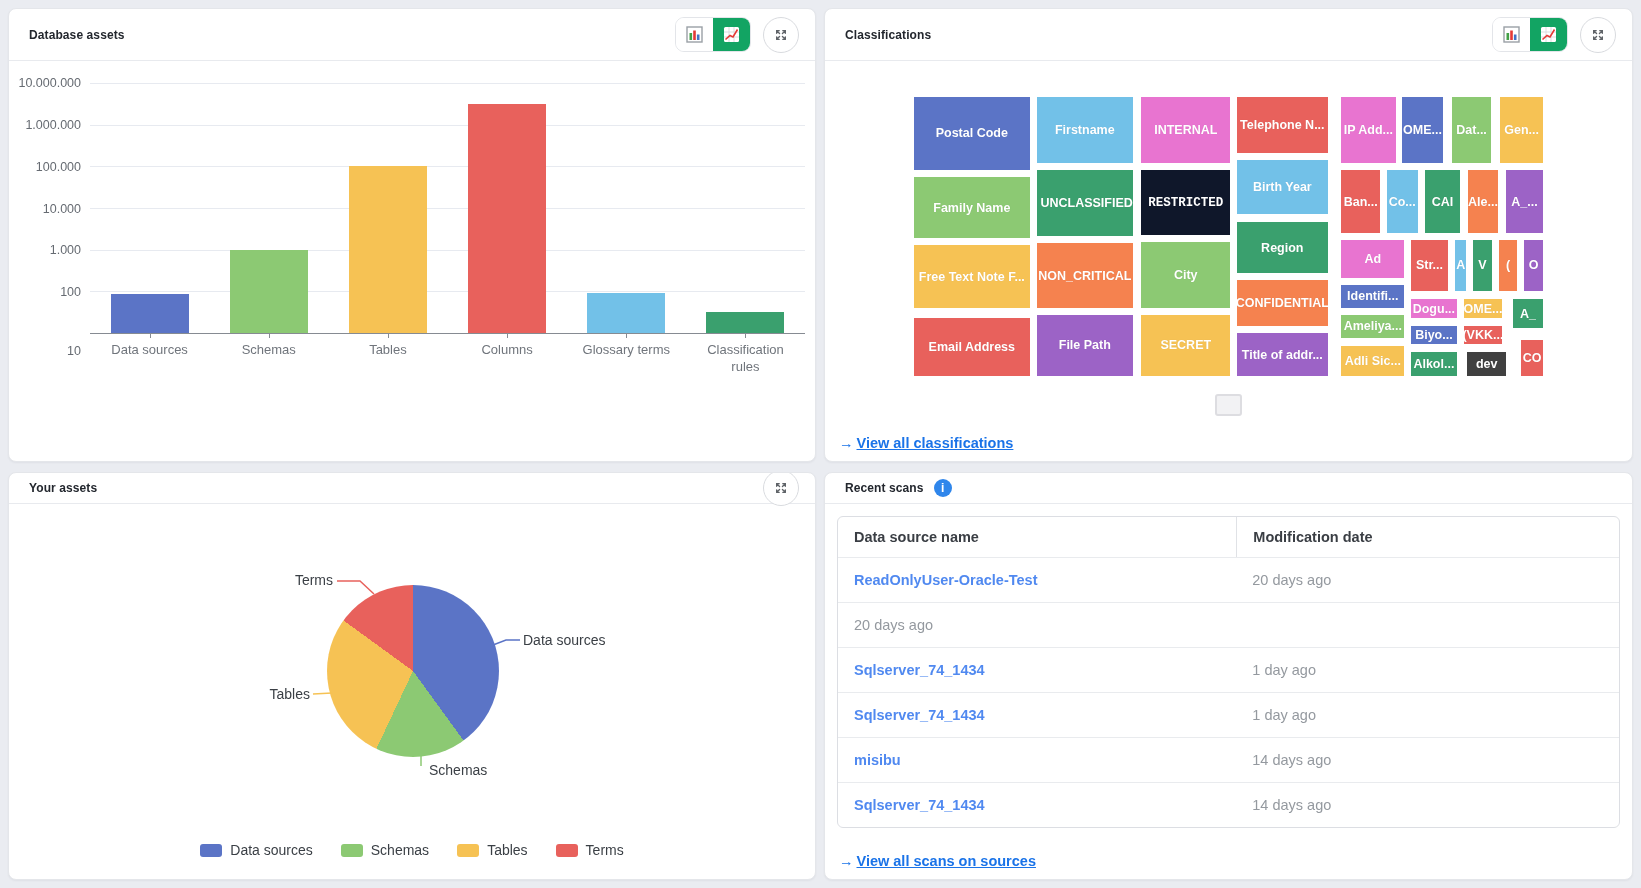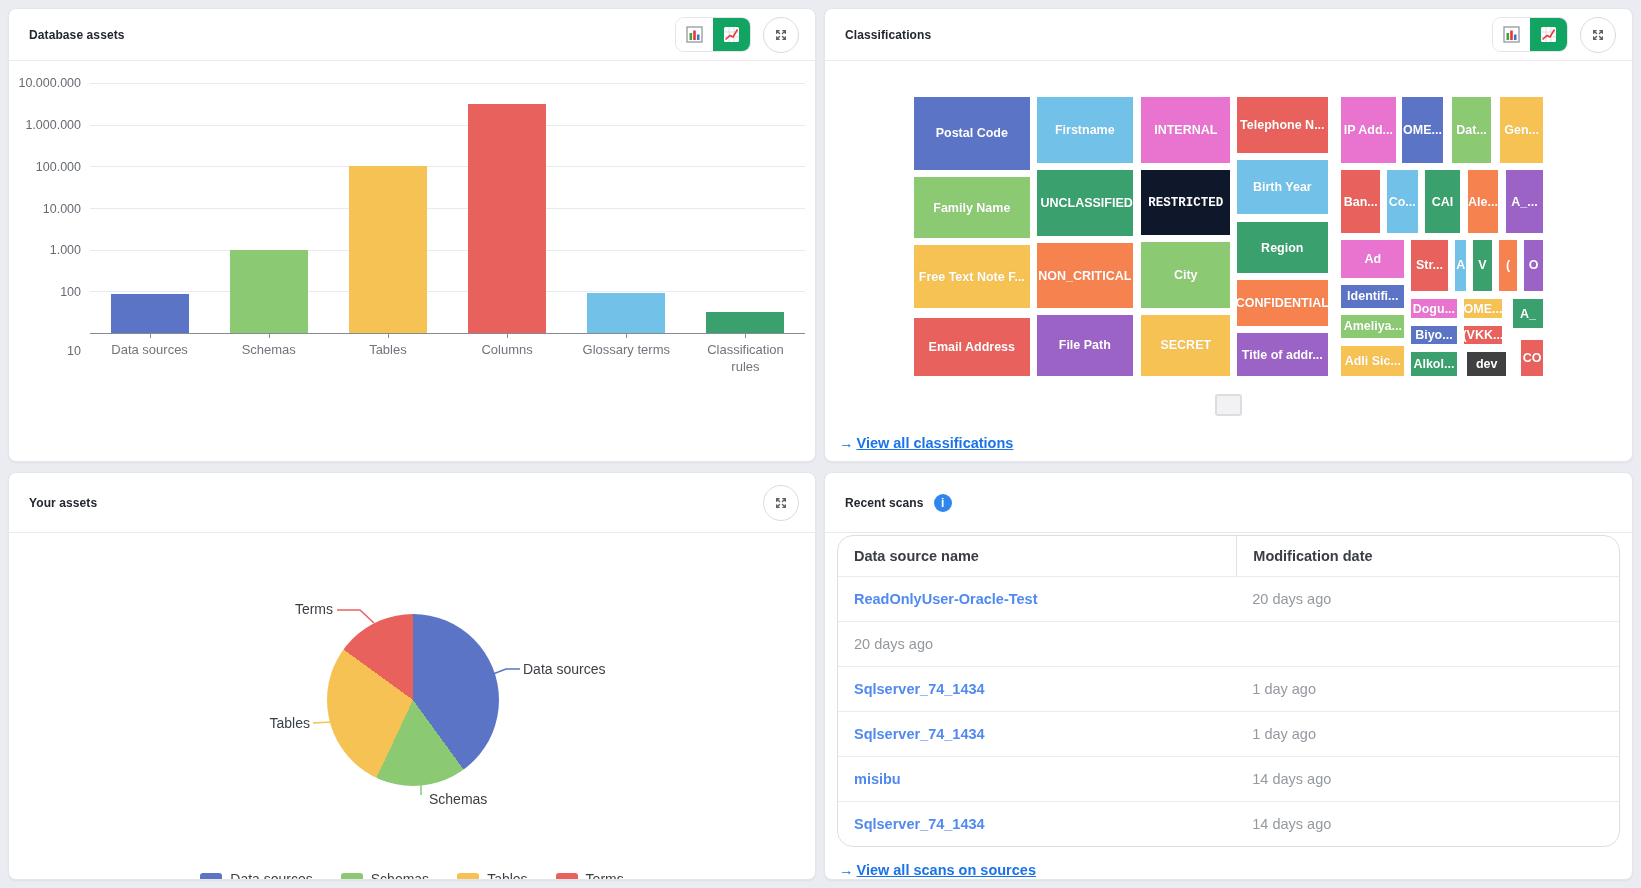--- a/index.html
+++ b/index.html
@@ -26,21 +26,21 @@
     overflow: hidden;
   }
   .panel-header {
     height: 52px;
     display: flex;
     align-items: center;
     justify-content: space-between;
     padding: 0 16px 0 20px;
     border-bottom: 1px solid #e8eaee;
   }
-  .panel.short-head .panel-header { height: 60px; }
+  .panel.short-head .panel-header { height: 31px; }
   .panel-title { font-size: 12px; font-weight: 700; color: #23272e; letter-spacing: .1px; }
   .header-tools { display: flex; align-items: center; gap: 12px; }
   .toggle-group {
     display: flex;
     border-radius: 9px;
     overflow: hidden;
     border: 1px solid #e3e5e9;
   }
   .toggle-btn {
     width: 37px; height: 33px;
@@ -143,23 +143,23 @@
 
   
   .info-badge {
     width: 18px; height: 18px; border-radius: 50%;
     background: #2f86eb; color: #fff;
     font-size: 12px; font-weight: 700;
     display: inline-flex; align-items: center; justify-content: center;
     margin-left: 10px; cursor: pointer;
   }
   .scan-table {
-    margin: 2px 12px;
+    margin: 12px 12px;
     border: 1px solid #dcdee3;
-    border-radius: 16px;
+    border-radius: 6px;
     overflow: hidden;
   }
   .trow, .thead { display: grid; grid-template-columns: 51% 49%; }
   .thead .cell {
     font-size: 14.5px; font-weight: 700; color: #3a3e44;
     padding: 12px 16px;
   }
   .thead .cell + .cell { border-left: 1px solid #e0e2e6; }
   .trow { border-top: 1px solid #e9ebee; }
   .trow .cell { padding: 14px 16px; font-size: 14.5px; }

